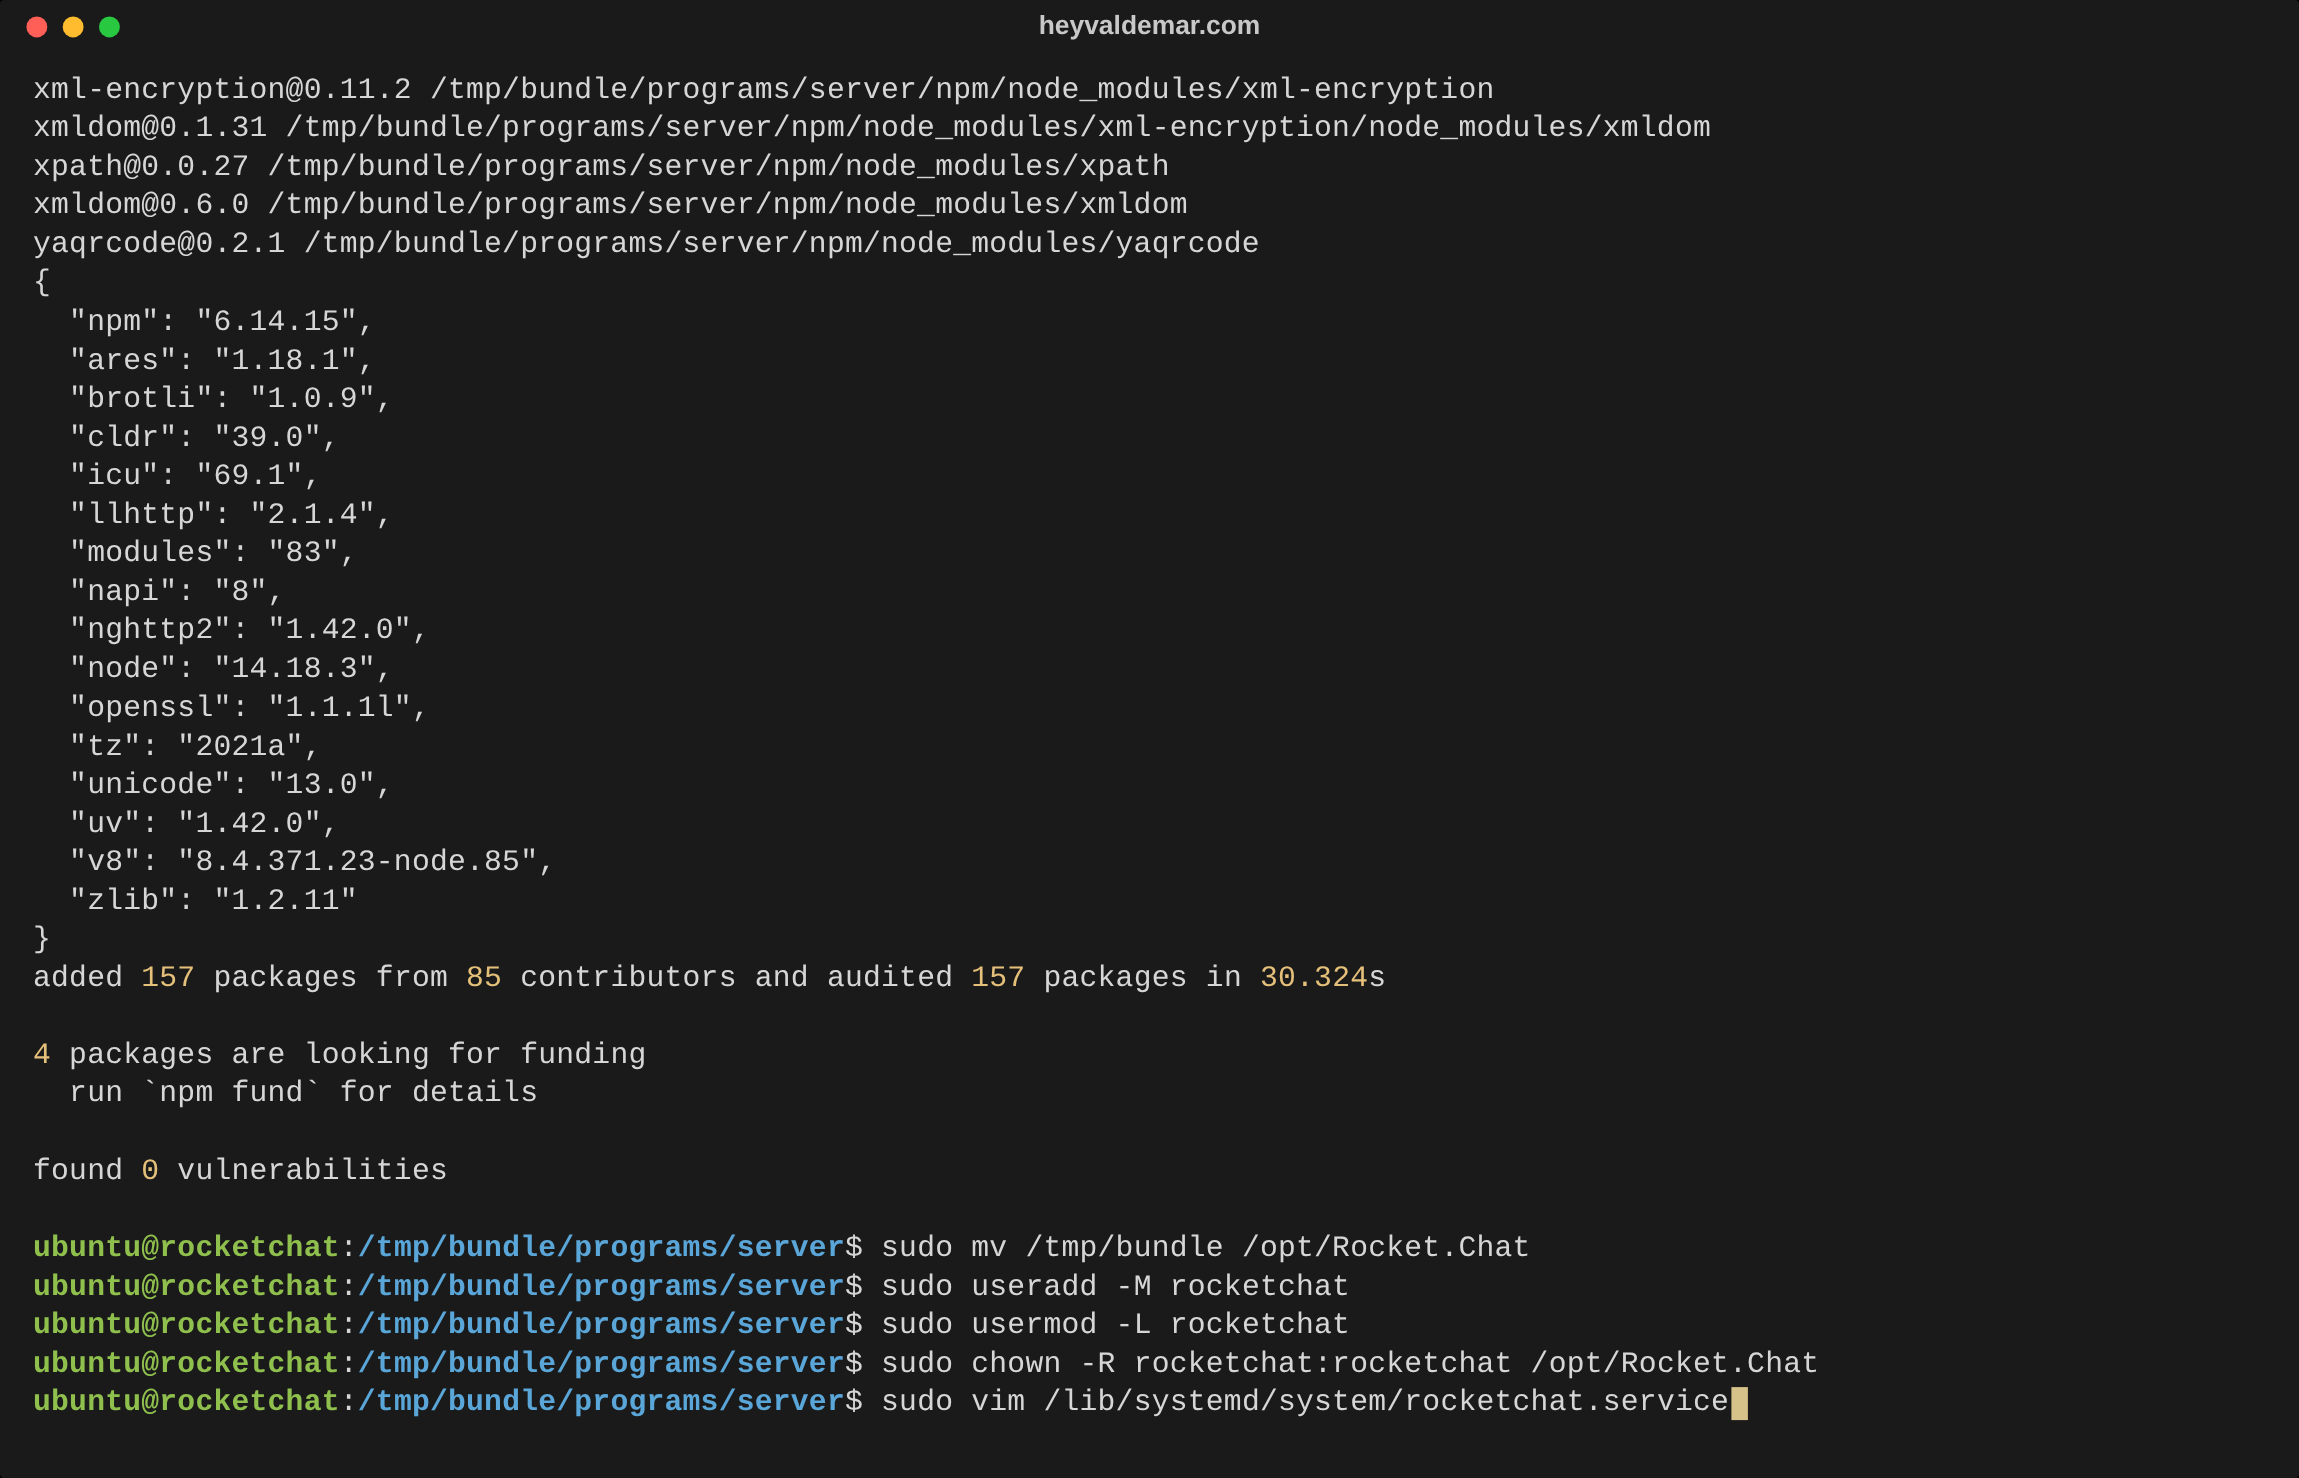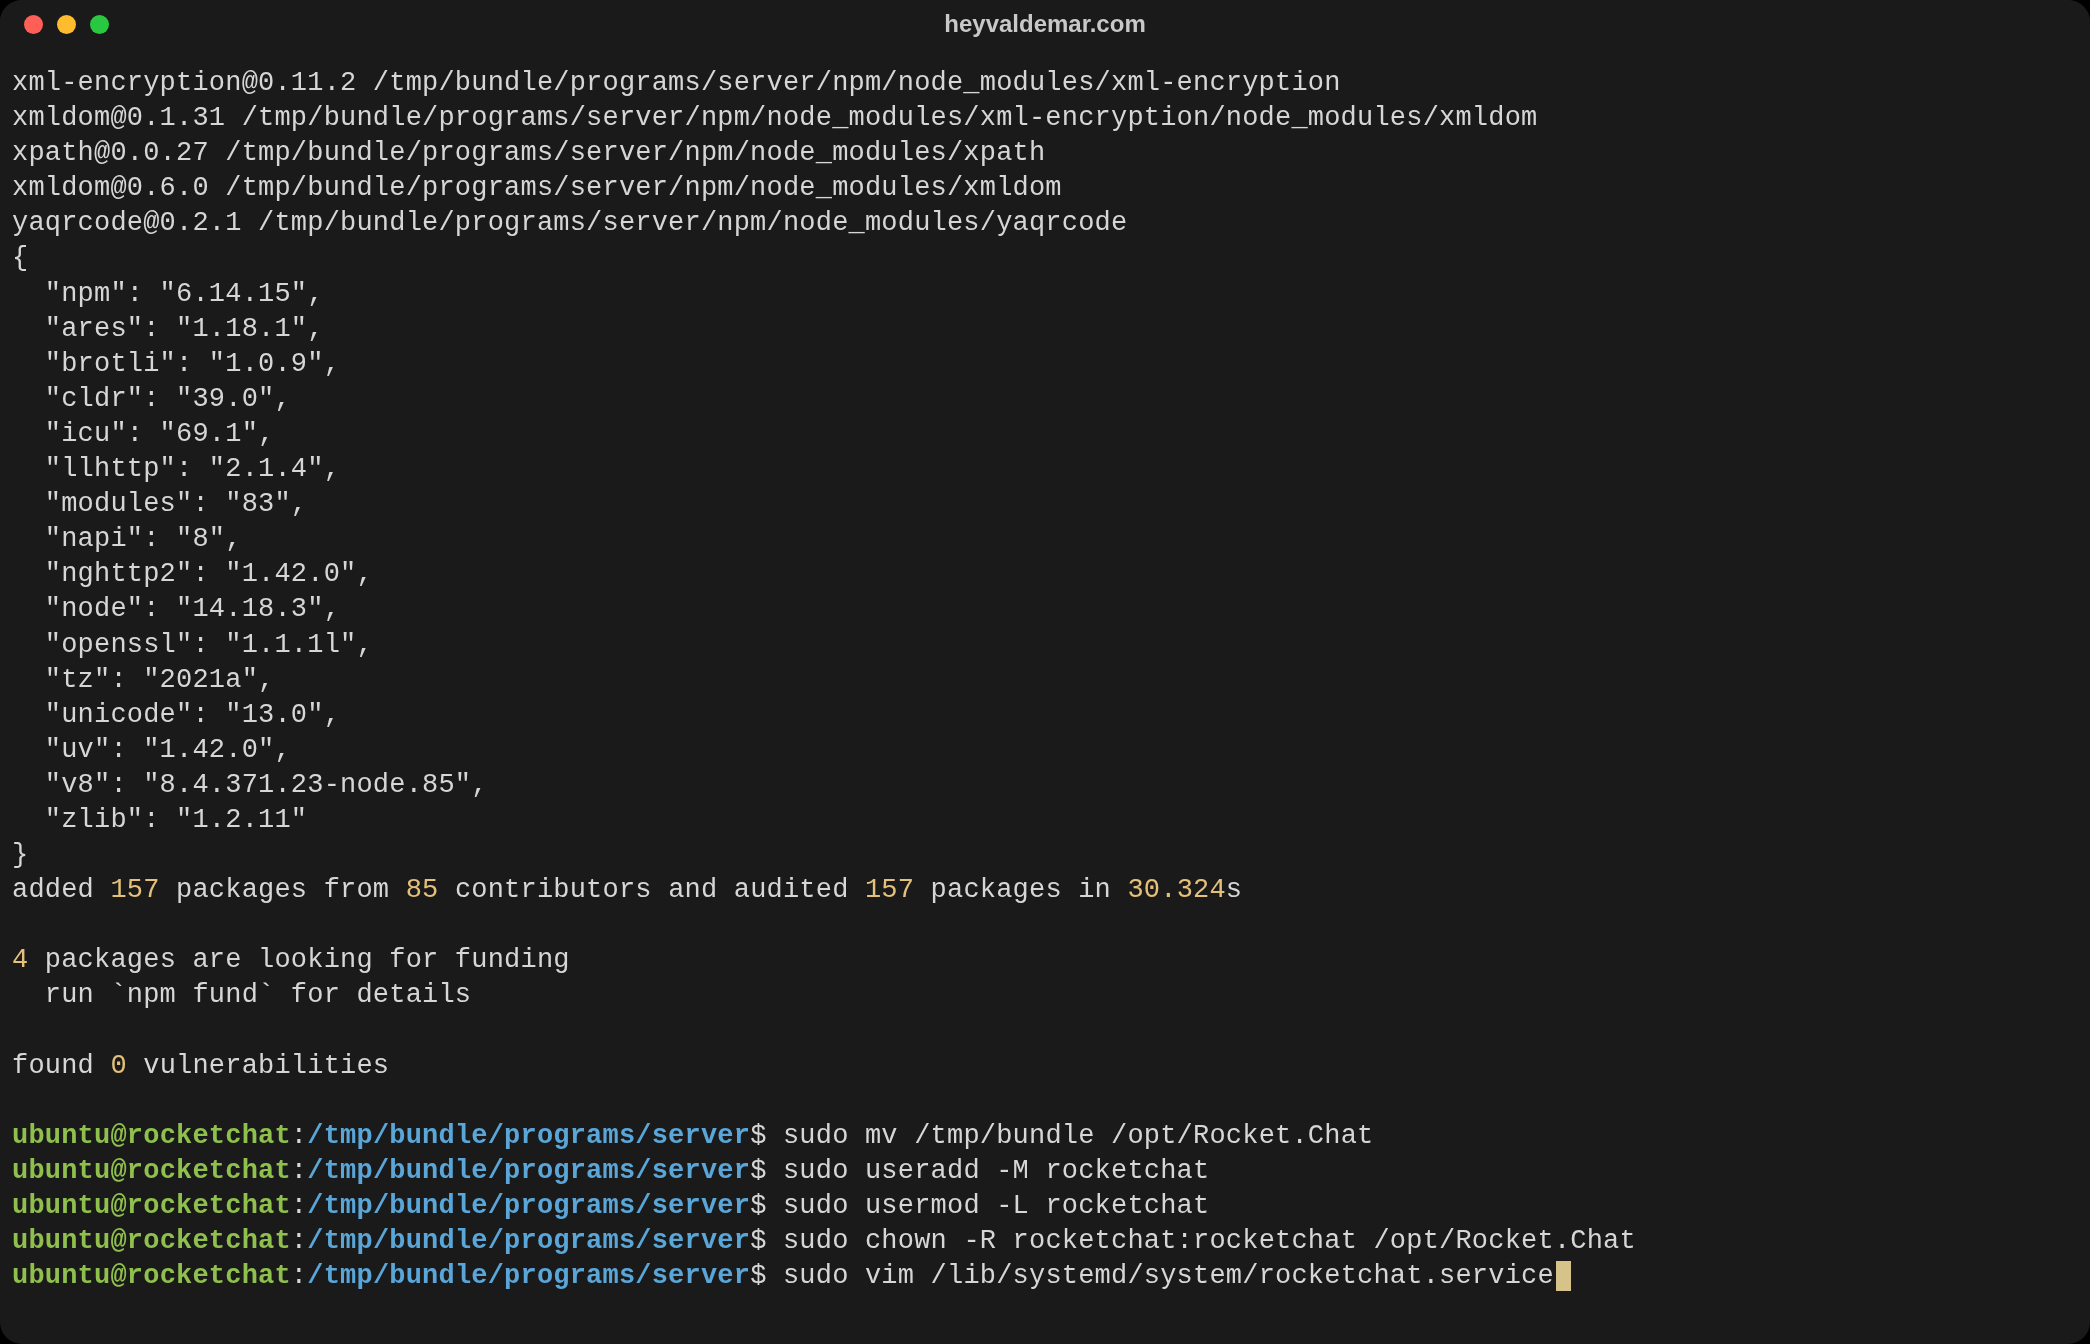--- a/index.html
+++ b/index.html
@@ -8,21 +8,21 @@
     display: flex;
     justify-content: center;
     align-items: flex-start;
     padding: 0;
     font-family: "SF Mono", "Menlo", "Consolas", "Liberation Mono", monospace;
   }
   .terminal-window {
     width: 2090px;
     height: 1344px;
     background: #1a1a1a;
-    border-radius: 22px;
+    border-radius: 4px;
     overflow: hidden;
     display: flex;
     flex-direction: column;
   }
   .titlebar {
     height: 48px;
     background: #1a1a1a;
     display: flex;
     align-items: center;
     position: relative;
@@ -52,20 +52,21 @@
   }
   .terminal-body {
     flex: 1;
     padding: 18px 0 12px 12px;
     color: #d6d6d6;
     font-size: 27px;
     line-height: 1.30;
     white-space: pre;
     overflow: hidden;
     letter-spacing: 0.2px;
+    margin-left: 18px;
   }
   .out { color: #d6d6d6; }
   .num { color: #e4c07a; }
   .user { color: #8fbf4d; font-weight: bold; }
   .host { color: #8fbf4d; font-weight: bold; }
   .path { color: #5aa6d8; font-weight: bold; }
   .dollar { color: #d6d6d6; }
   .cmd { color: #d6d6d6; }
   .cursor {
     display: inline-block;

